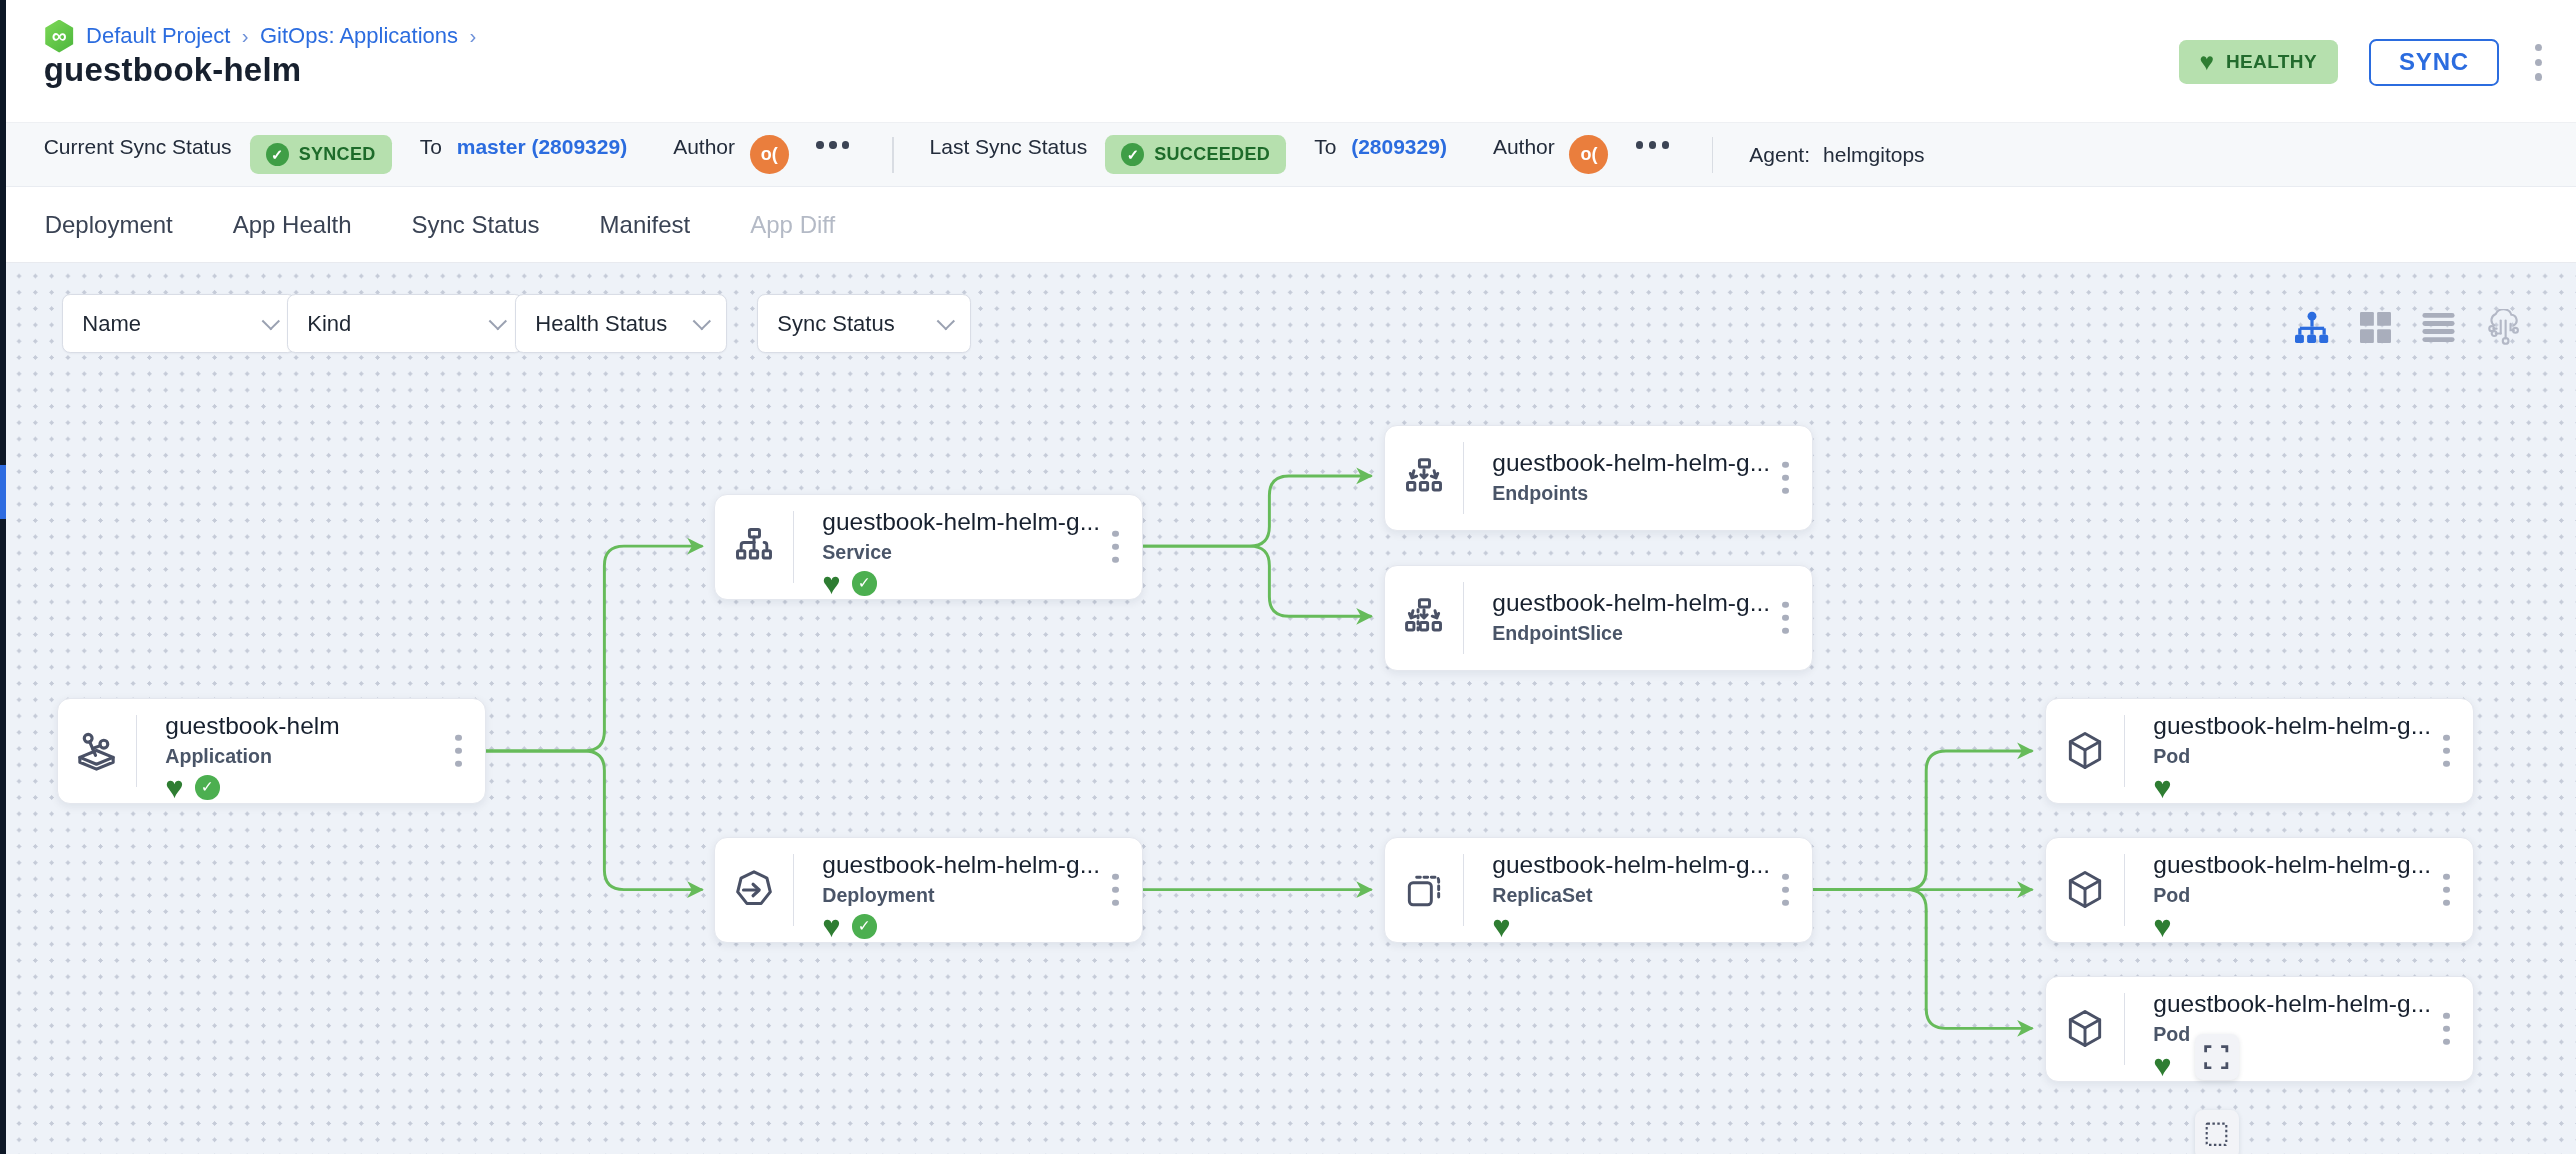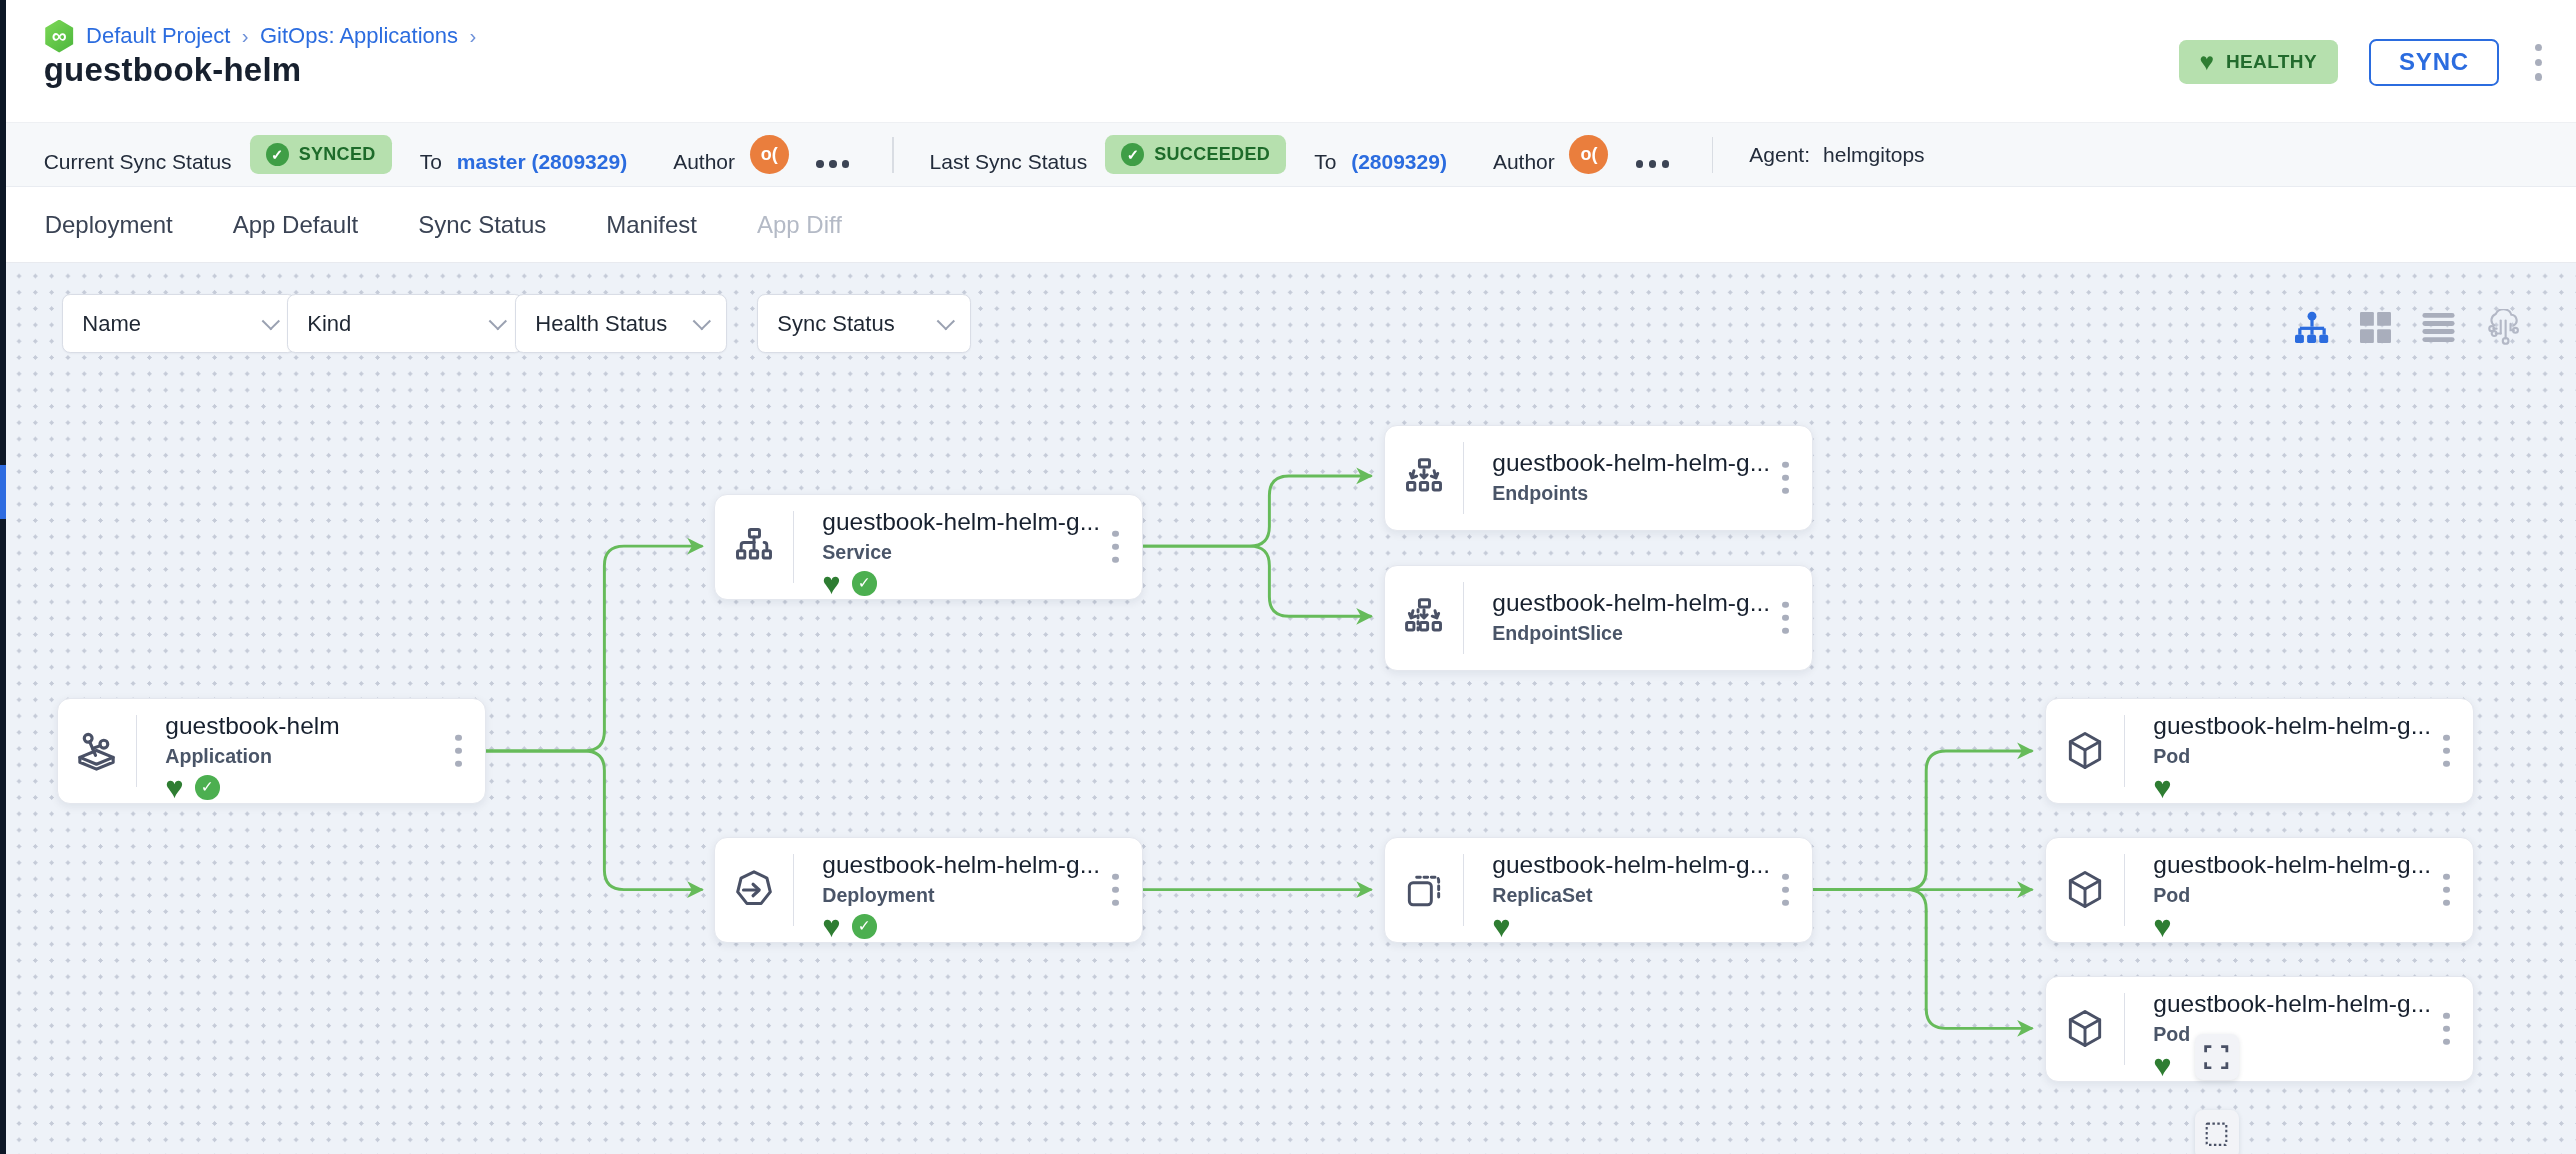--- a/index.html
+++ b/index.html
@@ -19,21 +19,21 @@
   .page-title { position:absolute; left:38px; top:51px; font-size:33px; font-weight:bold; color:#17202e; letter-spacing:0.2px; }
   .header-actions { position:absolute; right:29px; top:39px; display:flex; align-items:center; gap:31px; }
   .health-badge { display:flex; align-items:center; gap:11.4px; background:#b6e0ae; color:#226b2d; font-weight:bold; font-size:19px; padding:9.8px 21px; border-radius:7.3px; letter-spacing:0.4px; }
   .health-badge .heart { color:#2e7d32; font-size:24.5px; line-height:1; }
   .sync-btn { background:#fff; border:2.4px solid #2b6cdf; color:#2b6cdf; font-weight:bold; font-size:24px; padding:7.3px 28px; border-radius:7.3px; letter-spacing:0.8px; cursor:pointer; }
   .kebab-v { display:flex; flex-direction:column; gap:7.3px; padding:4.9px; cursor:pointer; }
   .kebab-v i { width:7.3px; height:7.3px; border-radius:50%; background:#a9aebc; }
 
   
   .status-bar { position:absolute; left:5.7px; right:0; top:122px; height:65px; background:#f6f8fa; border-top:0.8px solid #eef0f3; border-bottom:0.8px solid #e9ecf1; display:flex; align-items:center; padding-left:38px; font-size:21px; color:#232c3b; }
-  .sb-group { display:flex; align-items:flex-end; }
+  .sb-group { display:flex; align-items:flex-start; }
   .sb-label { margin-right:18px; }
   .mini-badge { display:flex; align-items:center; gap:9.8px; background:#b6e0ae; color:#1d6b2a; font-weight:bold; font-size:18px; padding:8.2px 16.3px; border-radius:8.2px; letter-spacing:0.3px; }
   .check-dot { width:23px; height:23px; border-radius:50%; background:#3f9e46; color:#fff; font-size:14.7px; display:flex; align-items:center; justify-content:center; }
   .to-label { margin:0 14.7px 0 28px; }
   .revision { color:#2b6cdf; font-weight:bold; }
   .author-label { margin:0 14.7px 0 46px; }
   .avatar { width:39px; height:39px; border-radius:50%; background:#ea7e3d; color:#fff; font-size:18px; font-weight:bold; display:flex; align-items:center; justify-content:center; }
   .more-menu { display:flex; gap:5.7px; margin-left:21px; cursor:pointer; padding:6.5px; }
   .more-menu i { width:7.3px; height:7.3px; border-radius:50%; background:#3c4454; }
   .sb-divider { width:1.6px; height:36px; background:#d9dde3; margin:0 36px; }
@@ -143,21 +143,21 @@
   </div>
   <div class="sb-divider"></div>
   <div class="sb-group">
     <span class="agent-label">Agent:</span>
     <span class="agent-value">helmgitops</span>
   </div>
 </div>
 
 <div class="tabs">
   <div class="tab">Deployment</div>
-  <div class="tab">App Default</div>
+  <div class="tab">App Health</div>
   <div class="tab">Sync Status</div>
   <div class="tab">Manifest</div>
   <div class="tab disabled">App Diff</div>
 </div>
 
 <div class="canvas">
 
   <svg class="edges" width="2570" height="891" viewBox="0 0 3149 1092">
     <defs>
       <marker id="arrow" viewBox="0 0 8 8" refX="6.5" refY="4" markerWidth="6.5" markerHeight="6.5" orient="auto-start-reverse">

